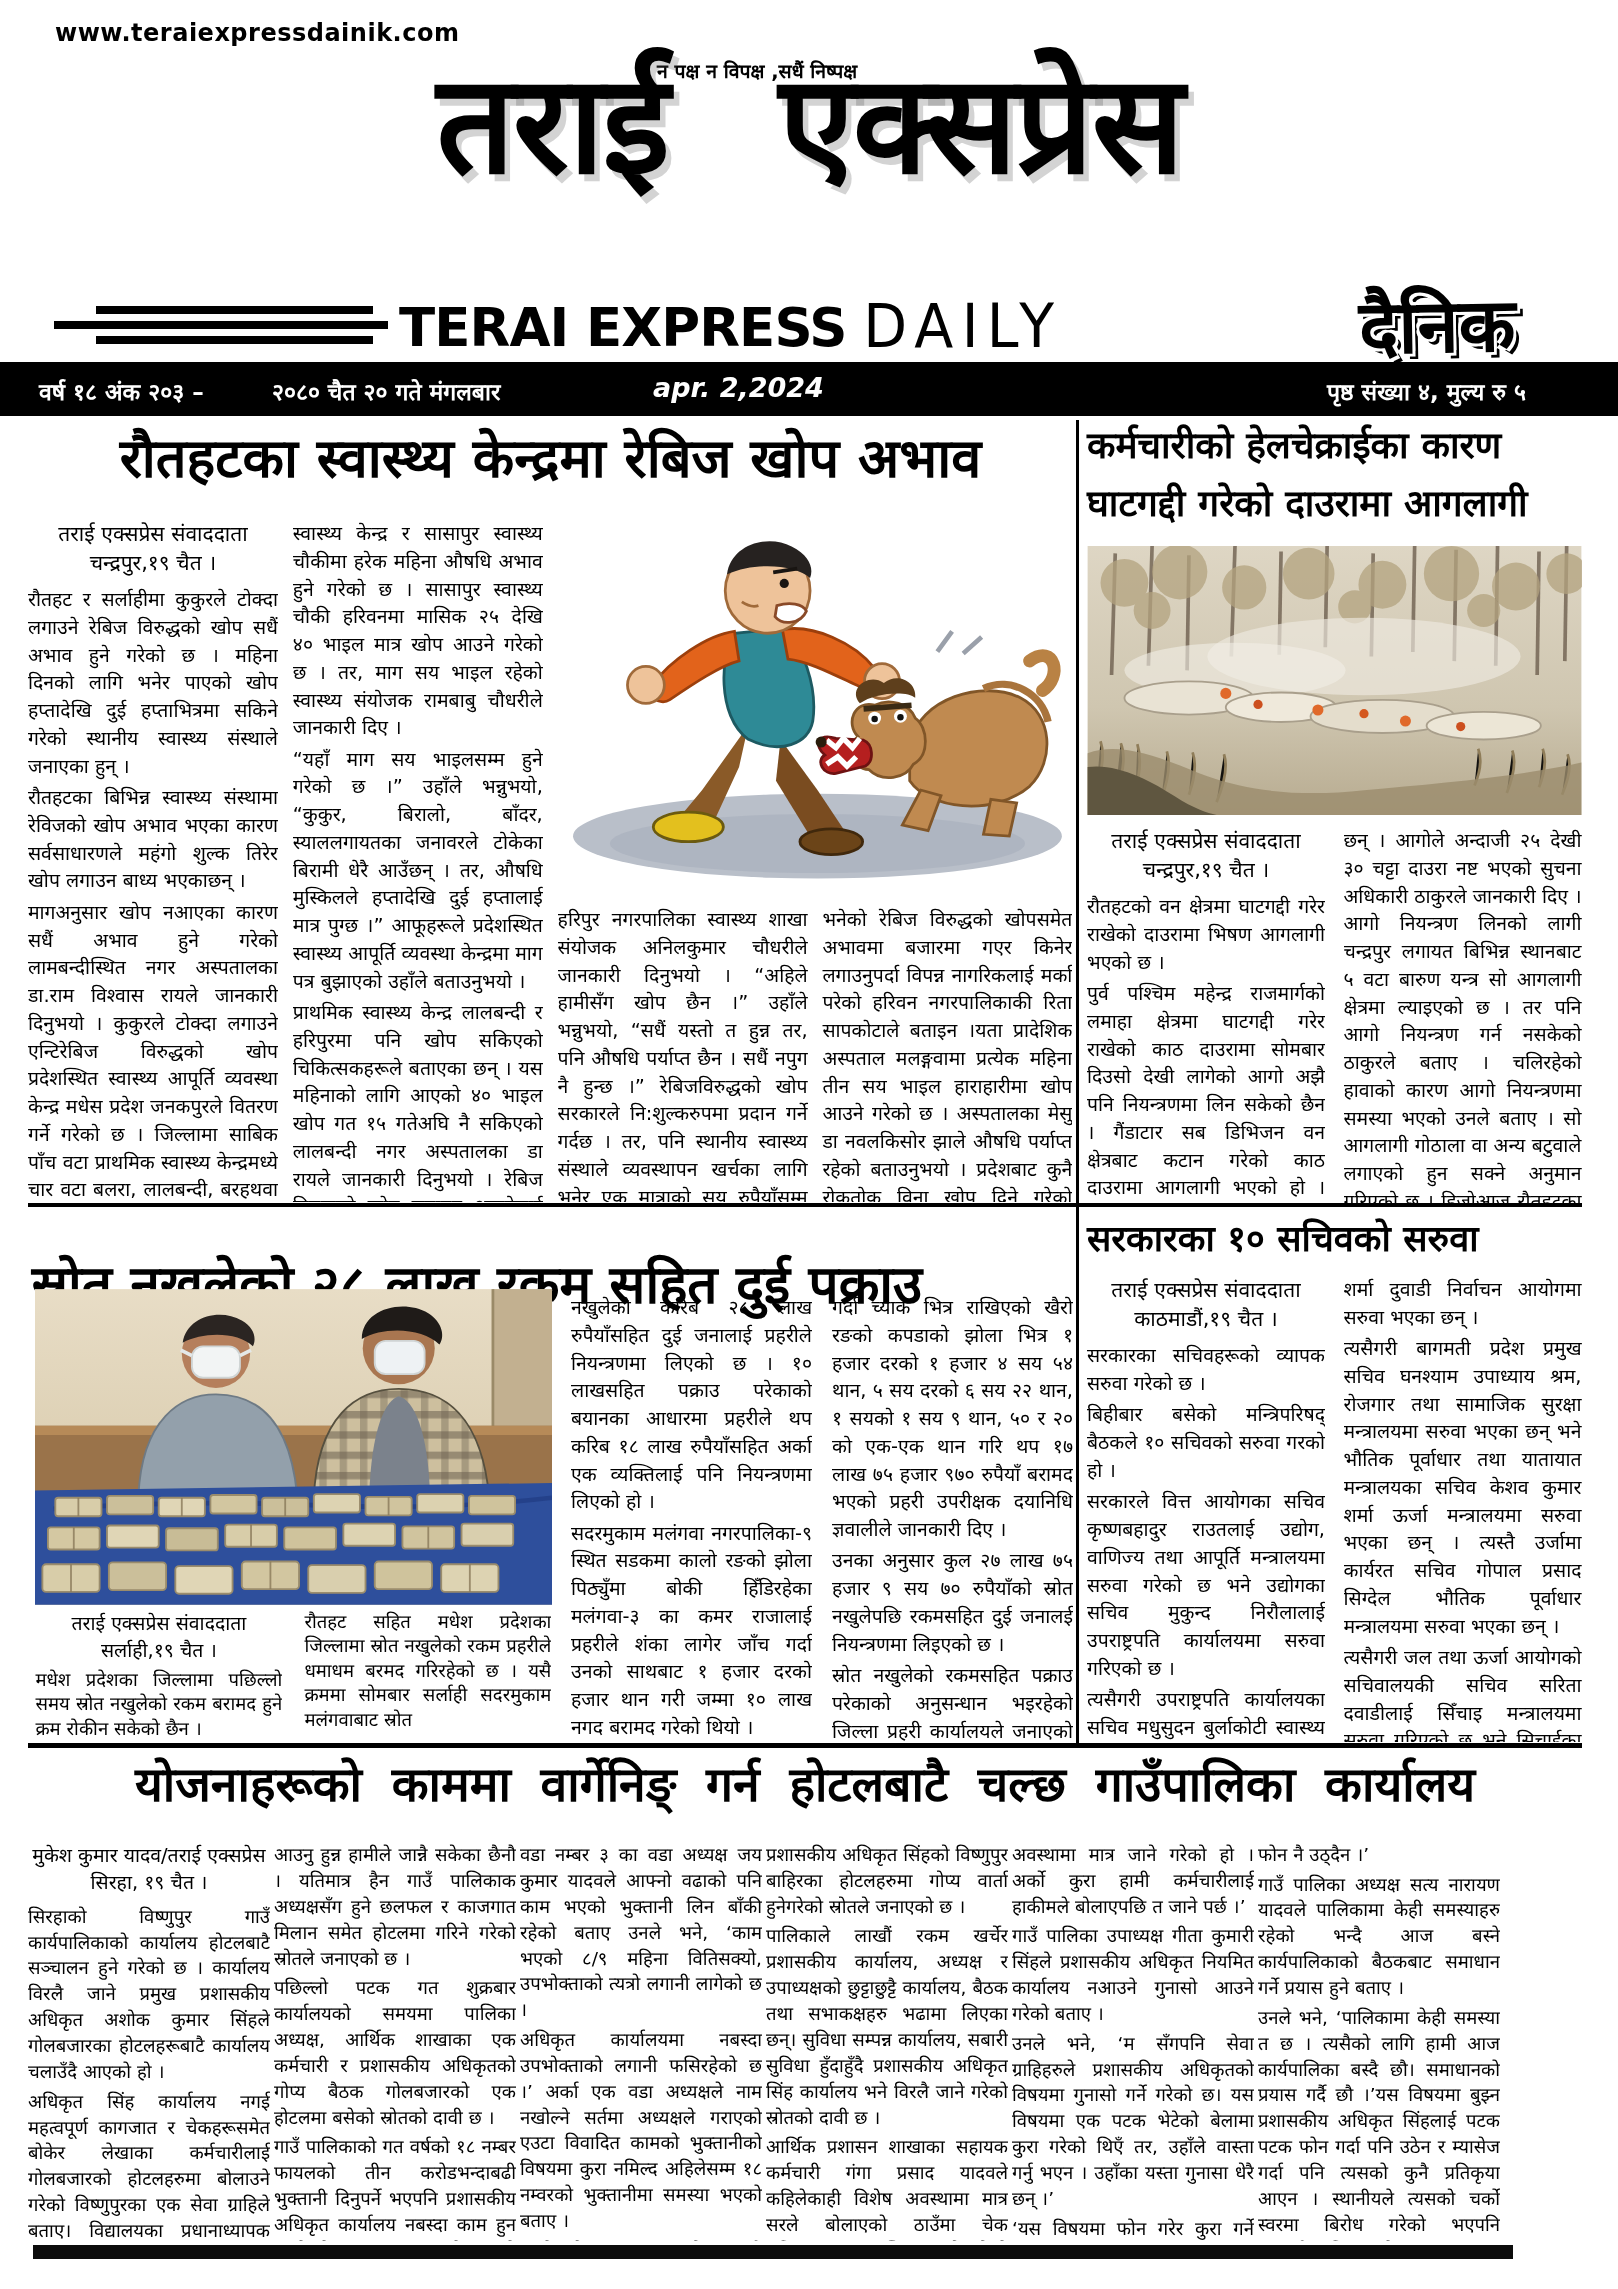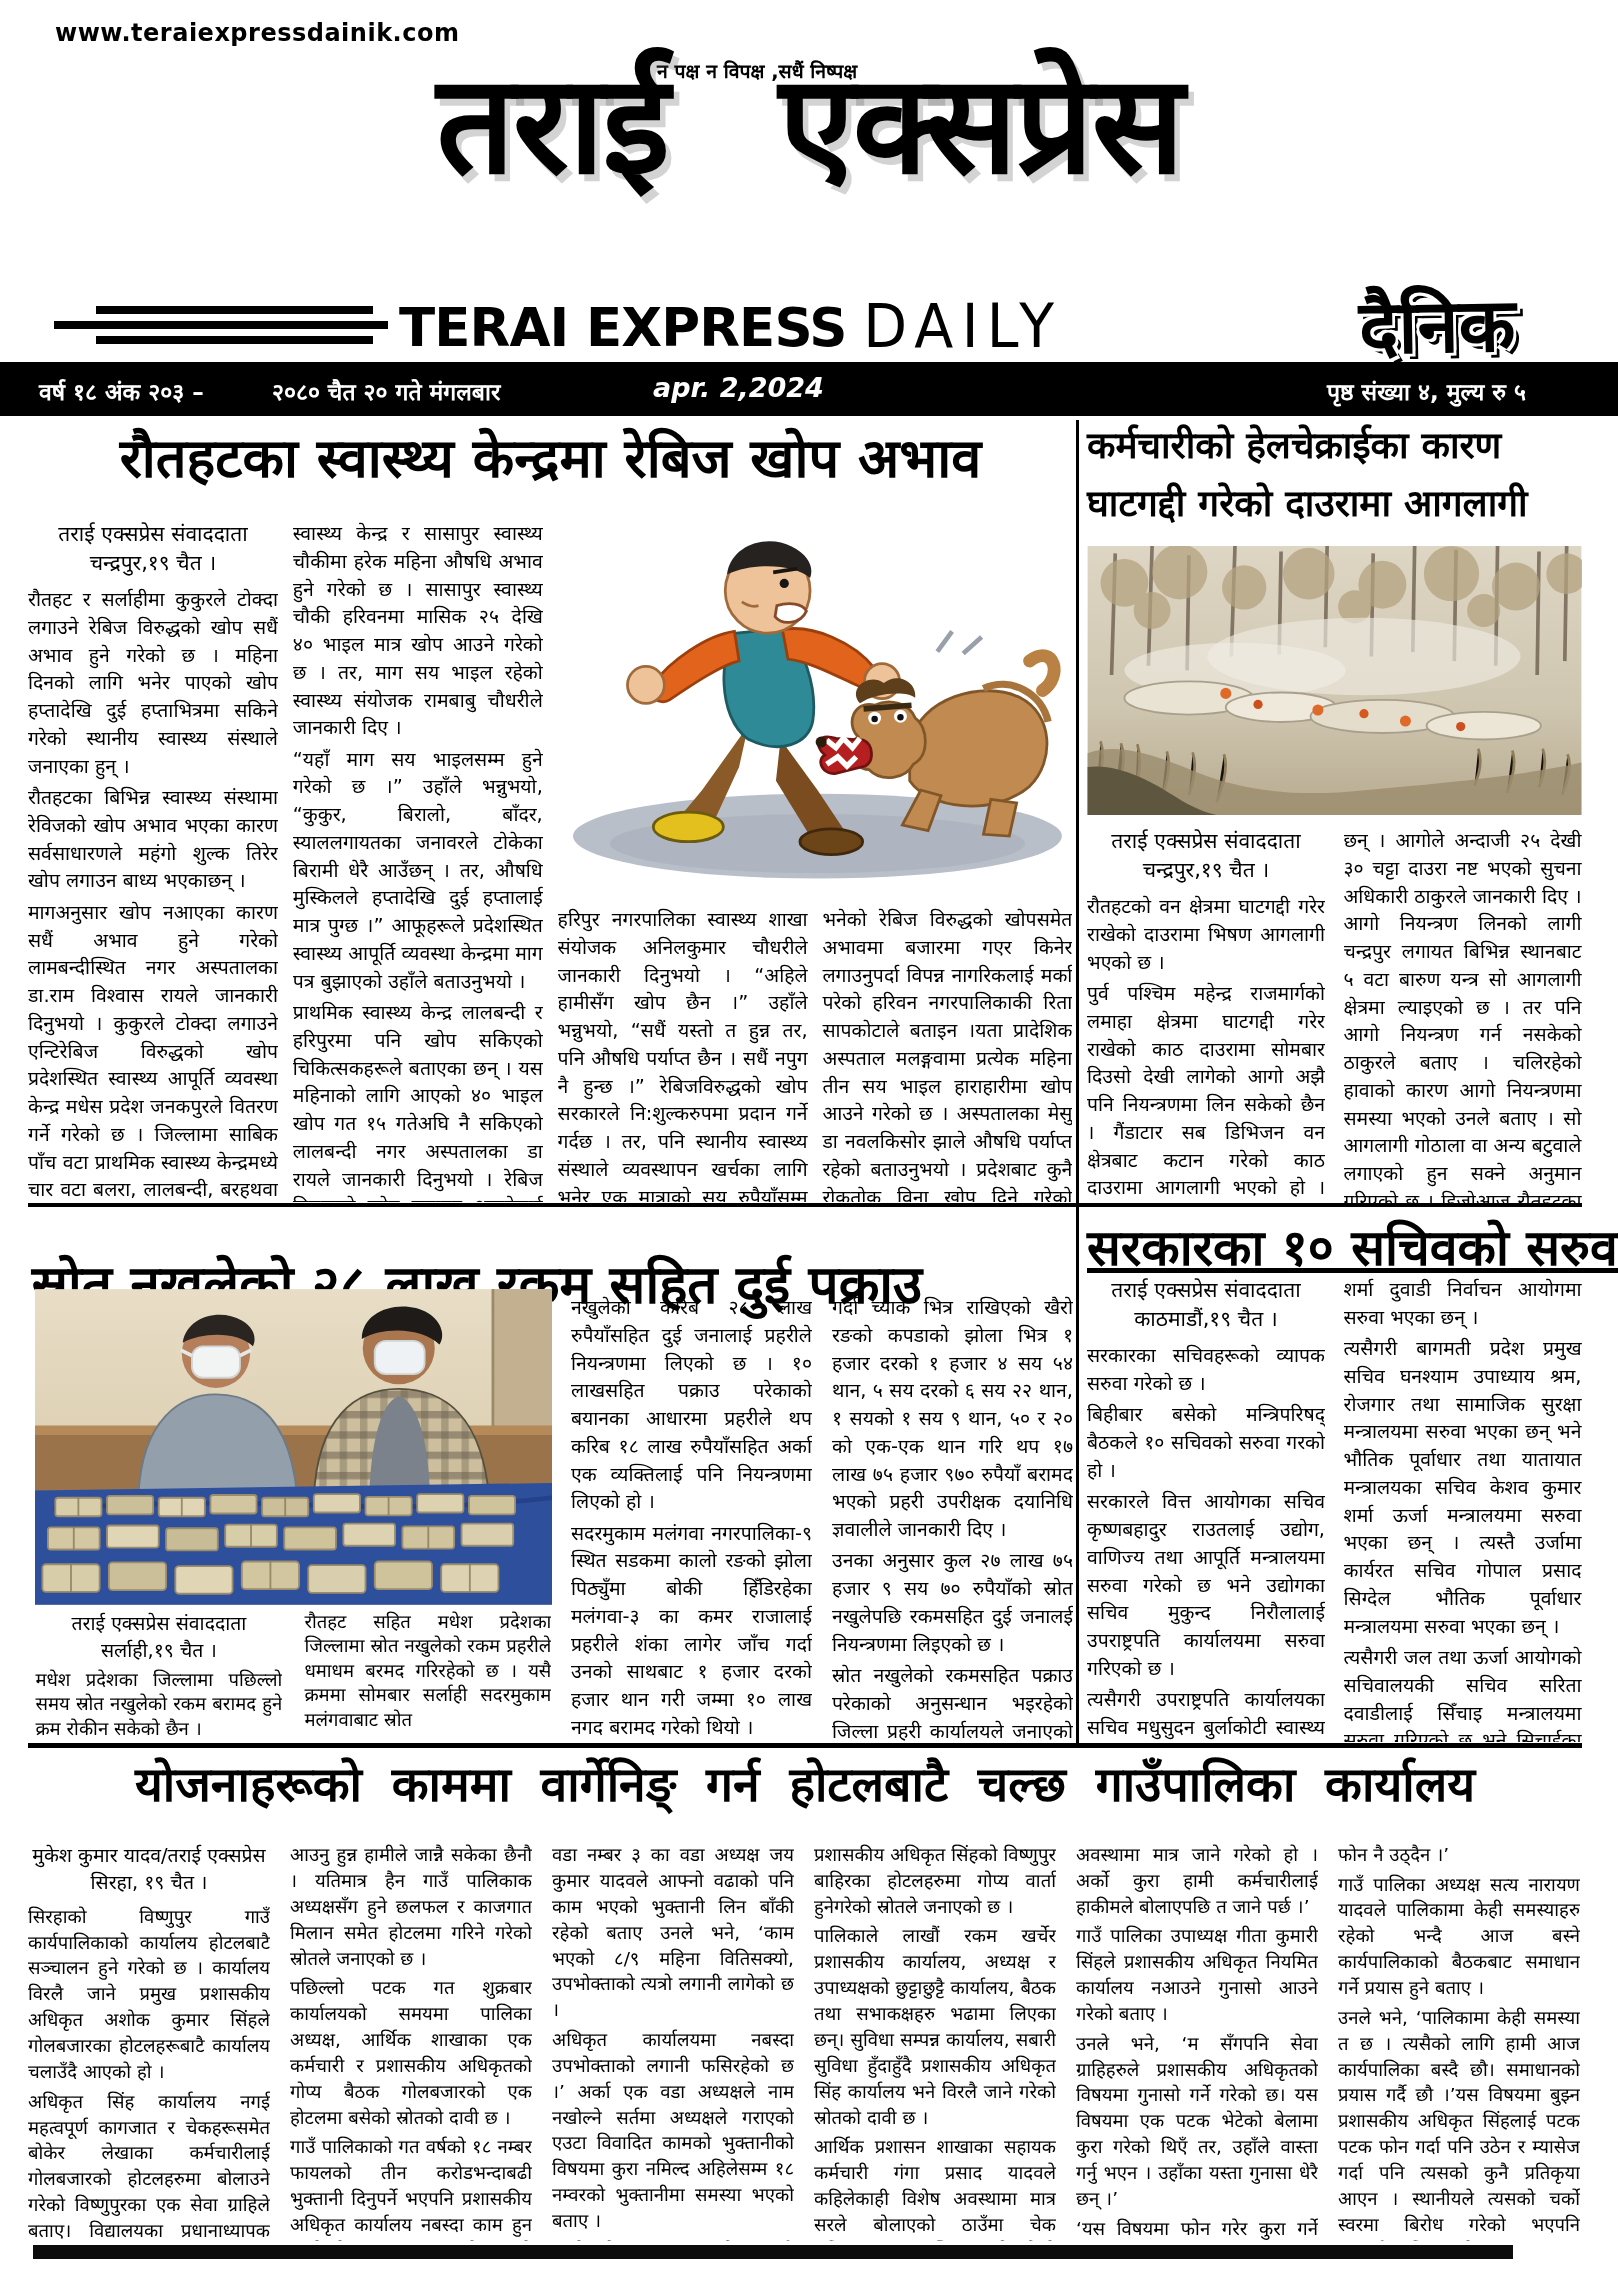--- a/index.html
+++ b/index.html
@@ -67,28 +67,28 @@
   #money .headline{position:absolute;left:3.7px;top:1.8px;font-size:53px;white-space:nowrap;margin-top:32px;}
   #moneyphoto{left:7.4px;top:74px;width:517px;height:316px;}
   #money .minicols{position:absolute;left:7.4px;top:395px;width:517px;height:132px;display:flex;gap:22px;}
   #money .minicols .col{width:247px;font-size:18.5px;line-height:1.32;}
   #money .minicols .byline{font-size:19.4px;margin-bottom:3.7px;}
   #money .rcols{position:absolute;left:543px;top:79px;width:502px;height:448px;display:flex;gap:20px;}
   #money .rcols .col{width:241px;}
 
   
   #secs{left:1087px;top:1215px;width:495px;height:527px;}
-  #secs .headline{font-size:50px;text-align:left;white-space:nowrap;text-decoration:underline;}
+  #secs .headline{font-size:36px;text-align:left;white-space:nowrap;}
   #secs .cols{position:absolute;left:0;top:61px;bottom:0;gap:18.5px;}
   #secs .col{width:238px;height:466px;}
 
   
   #hotel{left:28px;top:1752px;width:1554px;height:489px;}
   #hotel .headline{font-size:48px;text-align:center;white-space:nowrap;word-spacing:13px;}
-  #hotel .cols{position:absolute;left:0;top:90px;bottom:0;gap:20px;}
+  #hotel .cols{position:absolute;left:0;top:90px;bottom:0;gap:4px;}
   #hotel .col{width:242px;height:399px;font-size:18.5px;line-height:1.4;}
   #hotel .byline{font-size:19.4px;}
 </style>
 </head>
 <body>
 
 <div class="page">
 
   <div class="abs" id="website">www.teraiexpressdainik.com</div>
   <div class="abs" id="slogan">न पक्ष न विपक्ष ,सधैं निष्पक्ष</div>

